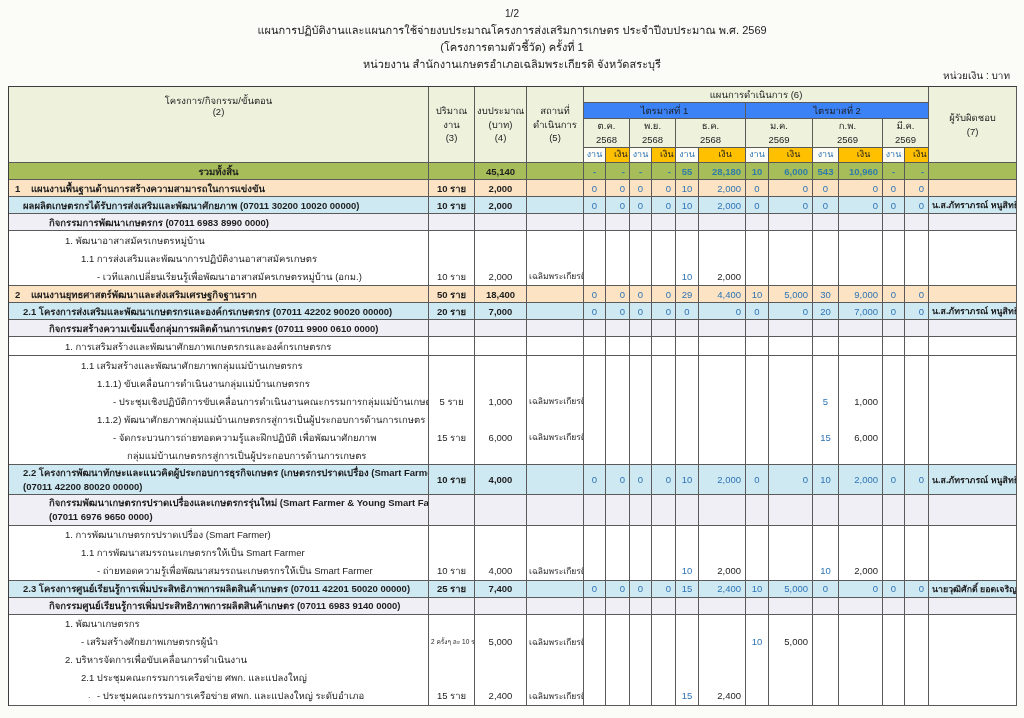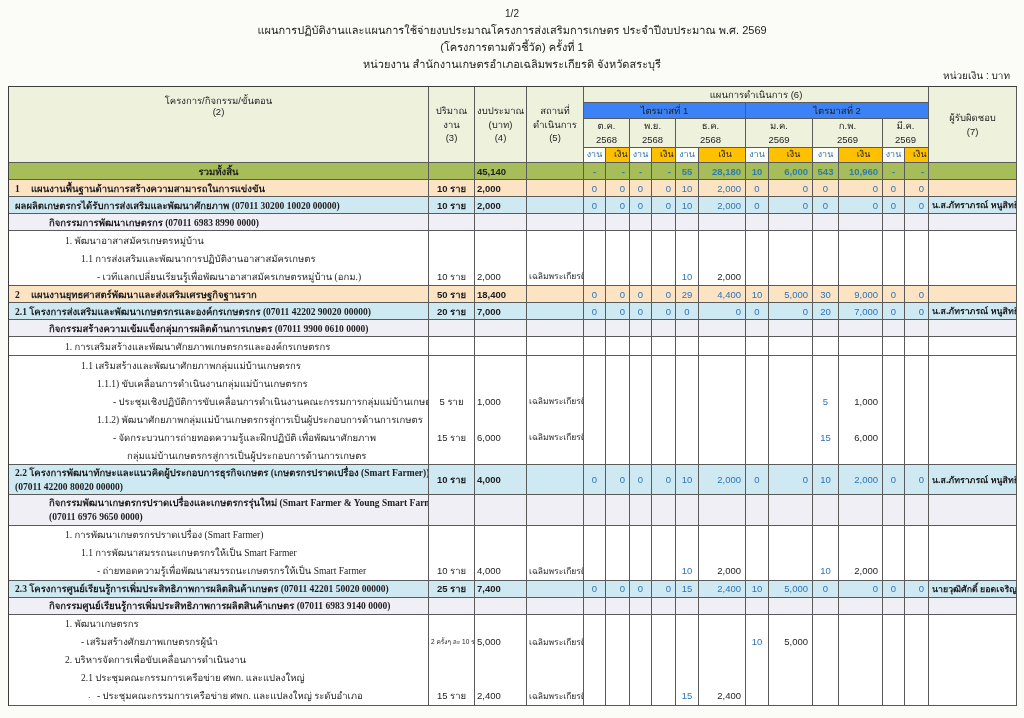--- a/index.html
+++ b/index.html
@@ -28,34 +28,34 @@
   thead th.quarter{background:#3b82f6;height:15px;}
   thead th.month-h{height:28px;}
   tbody td{height:16px;background:#fff;}
   tbody tr.item td{height:18px;}
   tbody tr.total td{background:#a7bd5a;font-weight:bold;}
   tbody tr.total td.c-m{color:#2f7ca8;}
   tbody tr.section td{background:#fbe3c4;font-weight:bold;}
   tbody tr.project td{background:#cfe9f3;font-weight:bold;}
   tbody tr.activity td{background:#f1eff6;font-weight:bold;}
   tbody tr.nb td{border-bottom:none;}
-  td.c-name{text-align:left;font-family:Liberation Serif, serif;}
+  td.c-name{text-align:left;}
   td.c-name .num{display:inline-block;width:16px;padding-left:4px;}
   td.c-name .lbl2{line-height:1.5;}
   td.c-qty{text-align:center;}
   td.c-qty.small{font-size:6.5px;}
-  td.c-bud{text-align:left;}
+  td.c-bud{text-align:center;}
   td.c-loc{text-align:center;font-size:8.5px;}
   td.c-m{text-align:center;}
   td.c-m.money{text-align:right;padding-right:4px;}
   tbody tr.item td.c-m.work,tbody tr.section td.c-m.work,tbody tr.project td.c-m.work{color:#2e74b5;}
   tbody tr.section td.c-m,tbody tr.project td.c-m{color:#2e74b5;font-weight:normal;}
   td.c-resp{text-align:left;font-size:8.8px;padding-left:3px;}
   tbody tr.total td.c-name{text-align:center;}
-  .ind-1{padding-left:6px;} .ind-2{padding-left:40px;} .ind-3{padding-left:56px;}
+  .ind-1{padding-left:14px;} .ind-2{padding-left:40px;} .ind-3{padding-left:56px;}
   .ind-4{padding-left:72px;} .ind-5{padding-left:88px;} .ind-6{padding-left:104px;}
   .ind-7{padding-left:118px;}
   .dot{position:absolute;left:88px;top:690px;font-size:9px;color:#555;}
 </style>
 </head>
 <body>
 
 <div class="page">
 
   <div class="titles">

